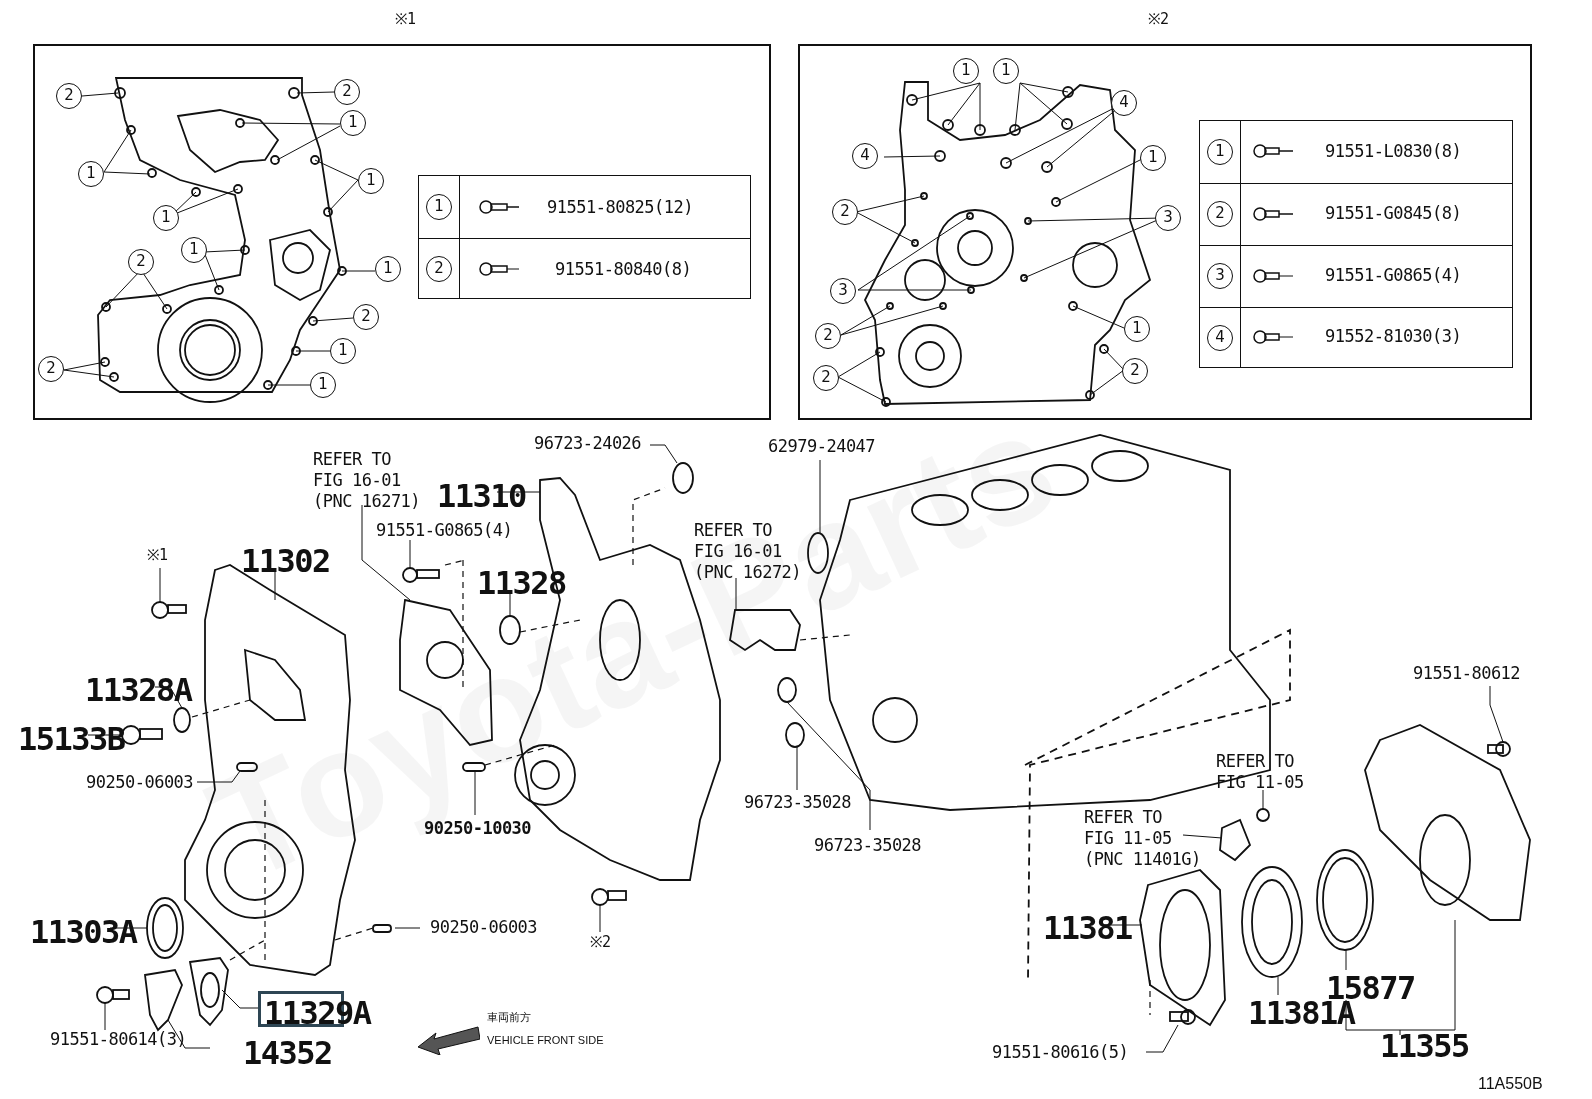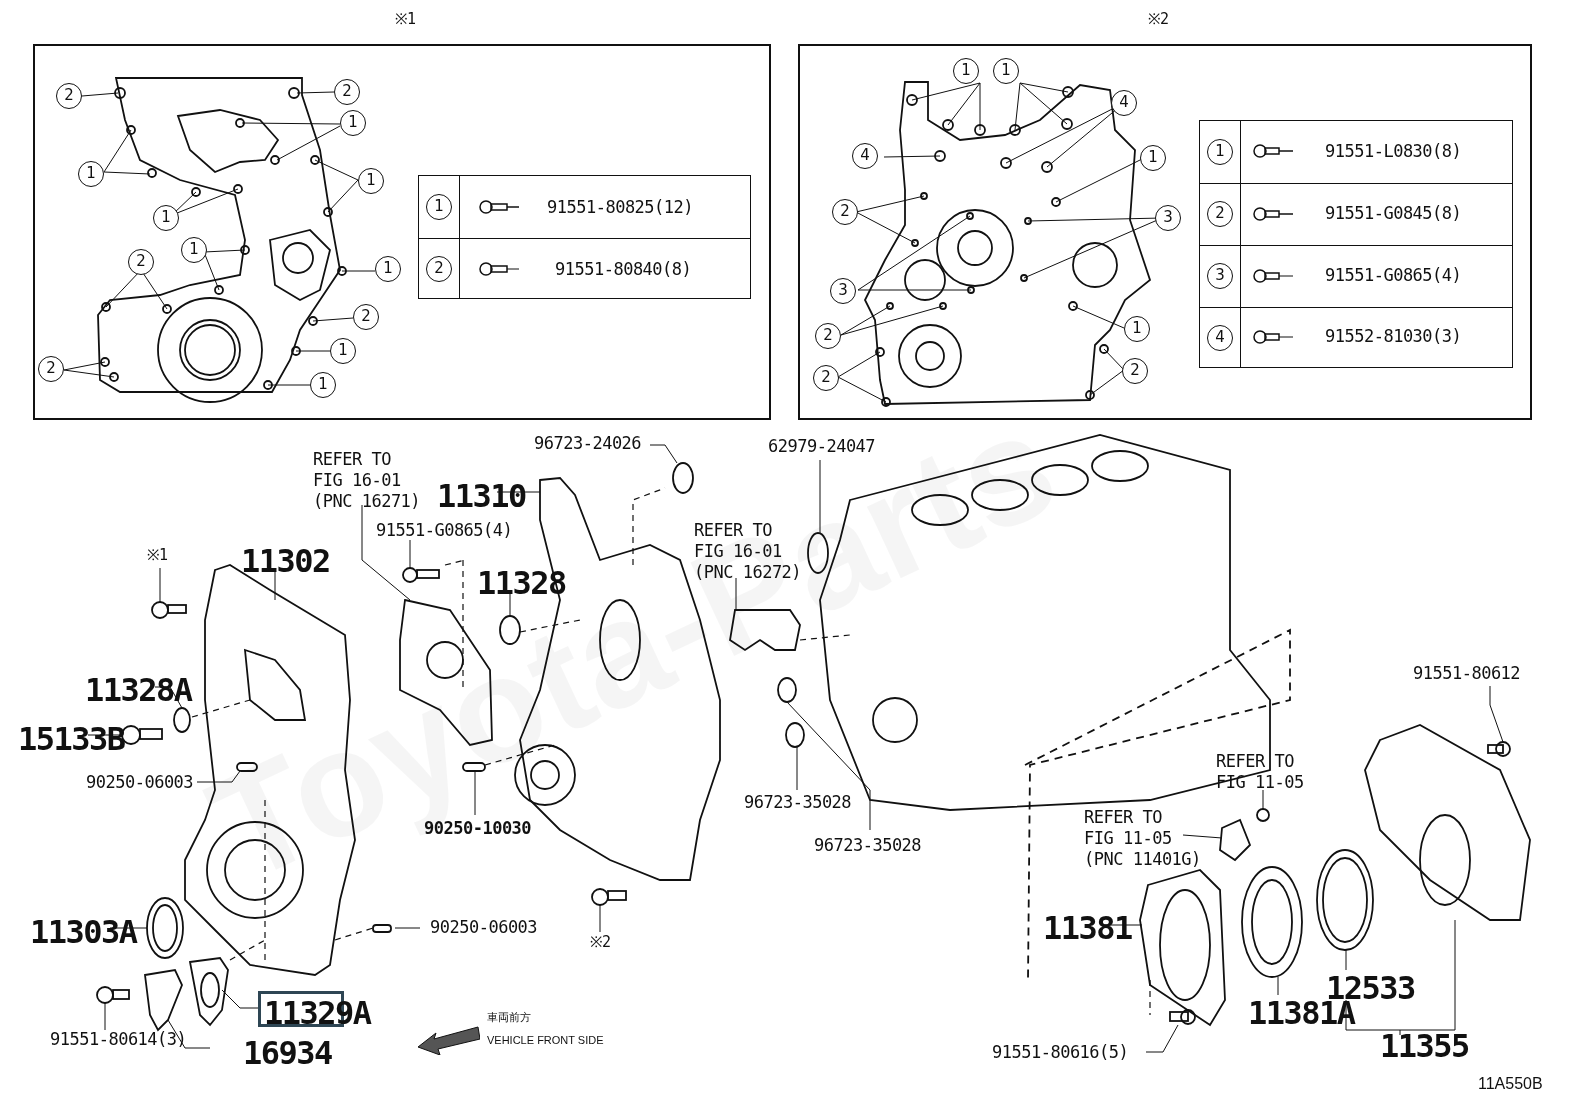--- a/index.html
+++ b/index.html
@@ -381,21 +381,21 @@
 
 <div class="lbl big" style="left:241px;top:545px;">11302</div>
 <div class="lbl" style="left:147px;top:548px;font-size:15px;">※1</div>
 <div class="lbl big" style="left:85px;top:674px;">11328A</div>
 <div class="lbl big" style="left:18px;top:723px;">15133B</div>
 <div class="lbl med" style="left:86px;top:774px;">90250-06003</div>
 <div class="lbl big" style="left:30px;top:916px;">11303A</div>
 <div class="lbl med" style="left:430px;top:919px;">90250-06003</div>
 <div class="highlight" style="left:258px;top:991px;width:86px;height:36px;"></div>
 <div class="lbl big" style="left:264px;top:997px;">11329A</div>
-<div class="lbl big" style="left:243px;top:1037px;">16934</div>
+<div class="lbl big" style="left:243px;top:1037px;">14352</div>
 <div class="lbl med" style="left:50px;top:1031px;">91551-80614(3)</div>
 
 <div class="lbl med multi" style="left:313px;top:449px;">REFER TO
 FIG 16-01
 (PNC 16271)</div>
 <div class="lbl med" style="left:376px;top:522px;">91551-G0865(4)</div>
 <div class="lbl big" style="left:477px;top:567px;">11328</div>
 <div class="lbl big" style="left:437px;top:480px;">11310</div>
 <div class="lbl med" style="left:534px;top:435px;">96723-24026</div>
 <div class="lbl med multi" style="left:694px;top:520px;">REFER TO
@@ -408,21 +408,21 @@
 <div class="lbl med" style="left:814px;top:837px;">96723-35028</div>
 
 <div class="lbl med" style="left:1413px;top:665px;">91551-80612</div>
 <div class="lbl med multi" style="left:1216px;top:751px;">REFER TO
 FIG 11-05</div>
 <div class="lbl med multi" style="left:1084px;top:807px;">REFER TO
 FIG 11-05
 (PNC 11401G)</div>
 <div class="lbl big" style="left:1043px;top:912px;">11381</div>
 <div class="lbl big" style="left:1248px;top:997px;">11381A</div>
-<div class="lbl big" style="left:1326px;top:972px;">12533</div>
+<div class="lbl big" style="left:1326px;top:972px;">15877</div>
 <div class="lbl big" style="left:1380px;top:1030px;">11355</div>
 <div class="lbl med" style="left:992px;top:1044px;">91551-80616(5)</div>
 
 <span style="position:absolute;left:418px;top:1025px;width:62px;height:30px;">
   <svg width="62" height="30">
       <polygon points="0,22 18,8 16,14 60,2 62,14 20,24 22,30" fill="#555" stroke="#111" stroke-width="1"></polygon>
     </svg>
 </span>
 <div class="front-text" style="left:487px;top:1010px;">車両前方</div>
 <div class="front-text" style="left:487px;top:1034px;">VEHICLE FRONT SIDE</div>

